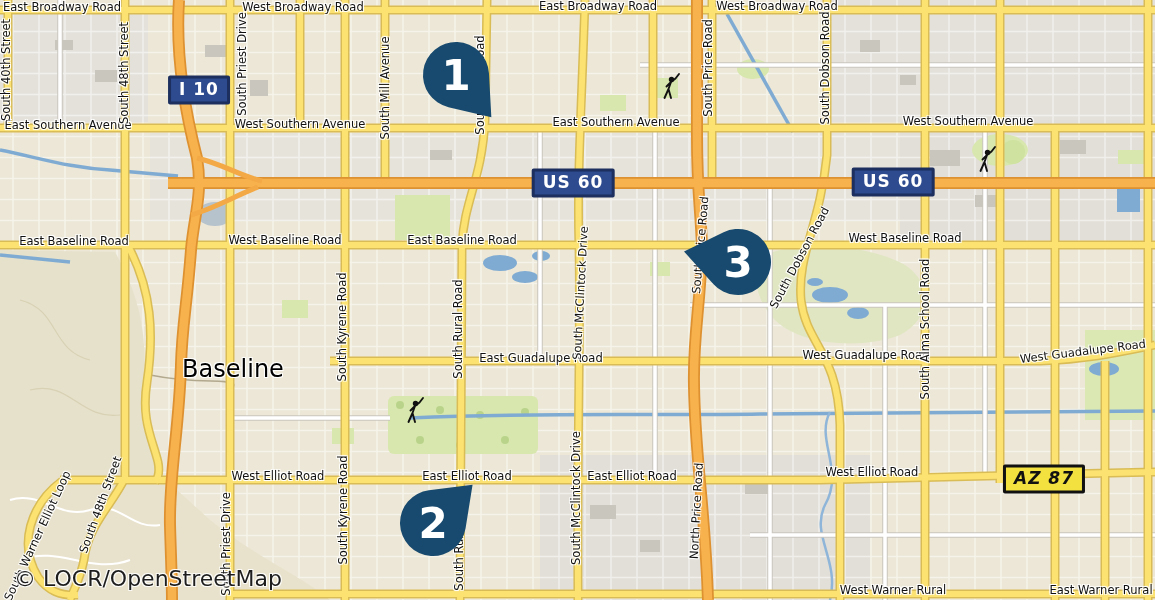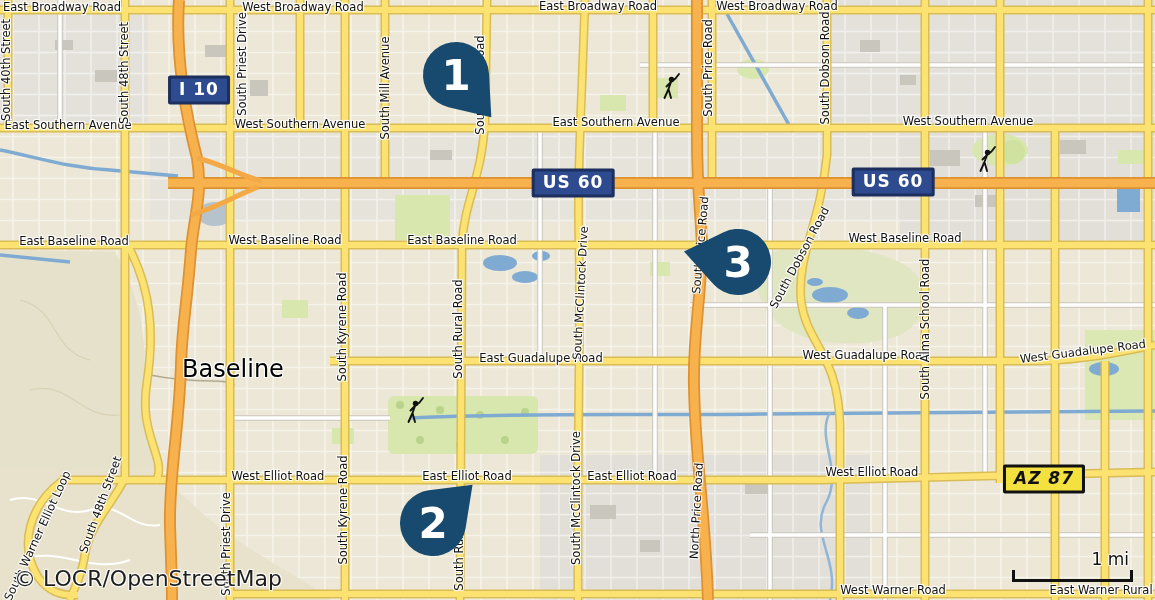--- a/index.html
+++ b/index.html
@@ -208,21 +208,21 @@
       <div class="lbl" style="left: 285px; top: 241px; transform: translate(-50%, -50%) rotate(0deg);">West Baseline Road</div>
       <div class="lbl" style="left: 462px; top: 241px; transform: translate(-50%, -50%) rotate(0deg);">East Baseline Road</div>
       <div class="lbl" style="left: 905px; top: 239px; transform: translate(-50%, -50%) rotate(0deg);">West Baseline Road</div>
       <div class="lbl" style="left: 541px; top: 359px; transform: translate(-50%, -50%) rotate(0deg); text-align: center;">East Guadalupe Road</div>
       <div class="lbl" style="left: 866px; top: 356px; transform: translate(-50%, -50%) rotate(0deg);">West Guadalupe Road</div>
       <div class="lbl" style="left: 1083px; top: 352px; transform: translate(-50%, -50%) rotate(-7deg);">West Guadalupe Road</div>
       <div class="lbl" style="left: 278px; top: 477px; transform: translate(-50%, -50%) rotate(0deg);">West Elliot Road</div>
       <div class="lbl" style="left: 467px; top: 477px; transform: translate(-50%, -50%) rotate(0deg);">East Elliot Road</div>
       <div class="lbl" style="left: 632px; top: 477px; transform: translate(-50%, -50%) rotate(0deg);">East Elliot Road</div>
       <div class="lbl" style="left: 872px; top: 473px; transform: translate(-50%, -50%) rotate(0deg);">West Elliot Road</div>
-      <div class="lbl" style="left: 893px; top: 591px; transform: translate(-50%, -50%) rotate(0deg);">West Warner Road</div>
+      <div class="lbl" style="left: 893px; top: 591px; transform: translate(-50%, -50%) rotate(0deg);">West Warner Rural</div>
       <div class="lbl" style="left: 1101px; top: 591px; transform: translate(-50%, -50%) rotate(0deg);">East Warner Rural</div>
       <div class="lbl" style="left: 7px; top: 70px; transform: translate(-50%, -50%) rotate(-90deg);">South 40th Street</div>
       <div class="lbl" style="left: 125px; top: 73px; transform: translate(-50%, -50%) rotate(-90deg);">South 48th Street</div>
       <div class="lbl" style="left: 243px; top: 64px; transform: translate(-50%, -50%) rotate(-90deg);">South Priest Drive</div>
       <div class="lbl" style="left: 386px; top: 88px; transform: translate(-50%, -50%) rotate(-90deg);">South Mill Avenue</div>
       <div class="lbl" style="left: 481px; top: 85px; transform: translate(-50%, -50%) rotate(-90deg);">South Rural Road</div>
       <div class="lbl" style="left: 709px; top: 68px; transform: translate(-50%, -50%) rotate(-90deg);">South Price Road</div>
       <div class="lbl" style="left: 826px; top: 68px; transform: translate(-50%, -50%) rotate(-90deg);">South Dobson Road</div>
       <div class="lbl" style="left: 701px; top: 245px; transform: translate(-50%, -50%) rotate(-85deg);">South Price Road</div>
       <div class="lbl" style="left: 343px; top: 327px; transform: translate(-50%, -50%) rotate(-90deg);">South Kyrene Road</div>
@@ -259,17 +259,13 @@
         <text class="marker-num" x="0" y="15">2</text>
       </g>
       <g transform="translate(738,262)">
         <path d="M55,0 L19.8,26.4 A33,33 0 1 1 19.8,-26.4 Z" transform="rotate(191)" fill="#174a6e"></path>
         <text class="marker-num" x="0" y="15">3</text>
       </g>
     </svg>
 
   <div class="attribution">© LOCR/OpenStreetMap</div>
 
-  <div class="scalebar">
-    <div class="scale-label">1 mi</div>
-    <div class="scale-line"></div>
-  </div>
 </div>
 
 </body></html>

